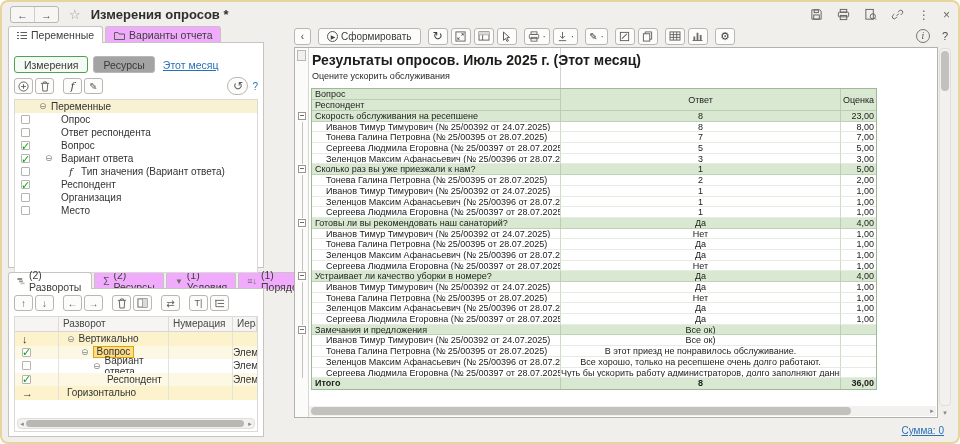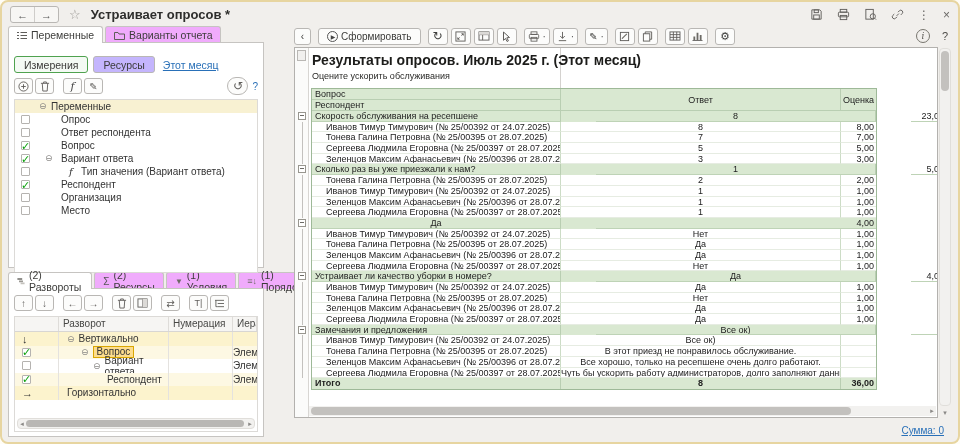--- a/index.html
+++ b/index.html
@@ -23,21 +23,21 @@
   
   .left{position:absolute;left:6px;top:24px;width:256px;bottom:5px;display:flex;flex-direction:column;}
   .tabs{display:flex;gap:2px;height:17px;flex:none;}
   .tab{display:flex;align-items:center;gap:4px;padding:0 8px;font-size:10.5px;color:#3c3c3a;
        border:1px solid #c6c4c1;border-bottom:none;border-radius:3px 3px 0 0;background:#f0abfc;}
   .tab.active{background:#fff;position:relative;z-index:2;}
   .panelbox{background:#fff;border:1px solid #c6c4c1;flex:none;position:relative;}
   .fieldsbox{height:226px;padding:12px 5px;box-sizing:border-box;margin-top:-1px;}
   .row1{display:flex;align-items:center;gap:5px;height:19px;}
   .btn{height:17px;box-sizing:border-box;display:inline-flex;align-items:center;padding:0 9px;font-size:10.5px;
-       border:1px solid #b9b7b4;border-radius:3px;background:#c4b5fd;color:#3a3a38;}
+       border:1px solid #b9b7b4;border-radius:3px;background:#a3a3a3;color:#3a3a38;}
   .btn.green{border-color:#4fa24f;background:#f4faf4;}
   .link{font-size:10.5px;color:#2970b8;text-decoration:underline;margin-left:3px;}
   .tbar{display:flex;align-items:center;height:20px;margin-top:2px;}
   .ibtn{width:19px;height:16px;box-sizing:border-box;border:1px solid #b9b7b4;border-radius:3px;background:#fcfcfb;
         display:inline-flex;align-items:center;justify-content:center;color:#5f5d5a;font-size:10px;}
   .ibtn + .ibtn{margin-left:2px;}
   .gap{width:9px;}
   .fita{font-family:"DejaVu Serif",serif;font-style:italic;font-size:11px;color:#444;}
   .qmark{color:#2970b8;font-size:10px;margin-left:4px;}
   .tree{margin-top:3px;border:1px solid #dcdad7;height:172px;overflow:hidden;background:#fff;}
@@ -96,21 +96,21 @@
       padding-left:3px;overflow:hidden;white-space:nowrap;}
   .hc.merged{grid-row:1 / span 2;display:flex;align-items:center;justify-content:center;padding:0;line-height:normal;}
   .hc.last{border-right:none;}
   .rbody .rrow{display:grid;grid-template-columns:249px 280px 35px;height:10.7px;position:relative;}
   .rc{box-sizing:border-box;overflow:hidden;white-space:nowrap;line-height:10.5px;border-right:1px solid #ccdcc6;
       border-bottom:1px solid #e6ece2;color:#222;}
   .rc.s{border-right:none;text-align:right;padding-right:2px;}
   .rc.a{text-align:center;}
   .rc.q{padding-left:3px;}
   .rrow.detail .rc.q{padding-left:14px;}
-  .rrow.group{background:#d9e8d1;gap:35px;}
+  .rrow.group{background:#d9e8d1;}
   .rrow.group .rc{border-bottom-color:#bed3b6;border-right-color:#b9ceb2;}
   .rrow.total{background:#d9e8d1;font-weight:bold;}
   .rrow.total .rc{border-bottom:none;border-right-color:#b9ceb2;}
   .gmark{position:absolute;left:-14px;top:1px;width:8px;height:8px;box-sizing:border-box;border:1px solid #98968f;
          background:#fff;}
   .gmark::after{content:"";position:absolute;left:1px;right:1px;top:2px;height:1px;background:#6d6b66;}
   .gline{position:absolute;left:-10px;top:0;bottom:0;width:1px;background:#c3c1be;}
   .shscroll{position:absolute;left:14px;right:1px;bottom:1px;height:10px;background:#f2f1ef;display:flex;align-items:center;}
   .shthumb{height:8px;background:#c3c1be;border-radius:4px;}
   .vscroll{position:absolute;right:3px;top:22px;width:10px;bottom:32px;background:#f2f1ef;border:1px solid #e0deda;
@@ -130,21 +130,21 @@
   <div class="hdr">
     <div class="navgrp">
       <div class="navbtn">
           <span>←</span>
         </div>
       <div class="navbtn">
           <span>→</span>
         </div>
     </div>
     <span class="star">☆</span>
-    <span class="wtitle">Устраивает опросов *</span>
+    <span class="wtitle">Измерения опросов *</span>
     <div class="hdricons">
       <span class="hico">
         <svg width="13" height="13" viewBox="0 0 14 14">
             <path d="M2 2h8.5L12 3.5V12H2z"></path>
             <rect x="4" y="7.5" width="6" height="4.5"></rect>
             <rect x="4.5" y="2" width="4.5" height="3"></rect>
           </svg>
       </span>
       <span class="hico">
         <svg width="13" height="13" viewBox="0 0 14 14">
@@ -567,20 +567,21 @@
               <div class="rc s">1,00</div>
               <span class="gline"></span>
             </div>
             <div class="rrow detail">
               <div class="rc q">Сергеева Людмила Егоровна (№ 25/00397 от 28.07.2025)</div>
               <div class="rc a">1</div>
               <div class="rc s">1,00</div>
               <span class="gline"></span>
             </div>
             <div class="rrow group">
+              <div class="rc q">Готовы ли вы рекомендовать наш санаторий?</div>
               <div class="rc a">Да</div>
               <div class="rc s">4,00</div>
               <span class="gmark"></span>
             </div>
             <div class="rrow detail">
               <div class="rc q">Иванов Тимур Тимурович (№ 25/00392 от 24.07.2025)</div>
               <div class="rc a">Нет</div>
               <div class="rc s">1,00</div>
               <span class="gline"></span>
             </div>

